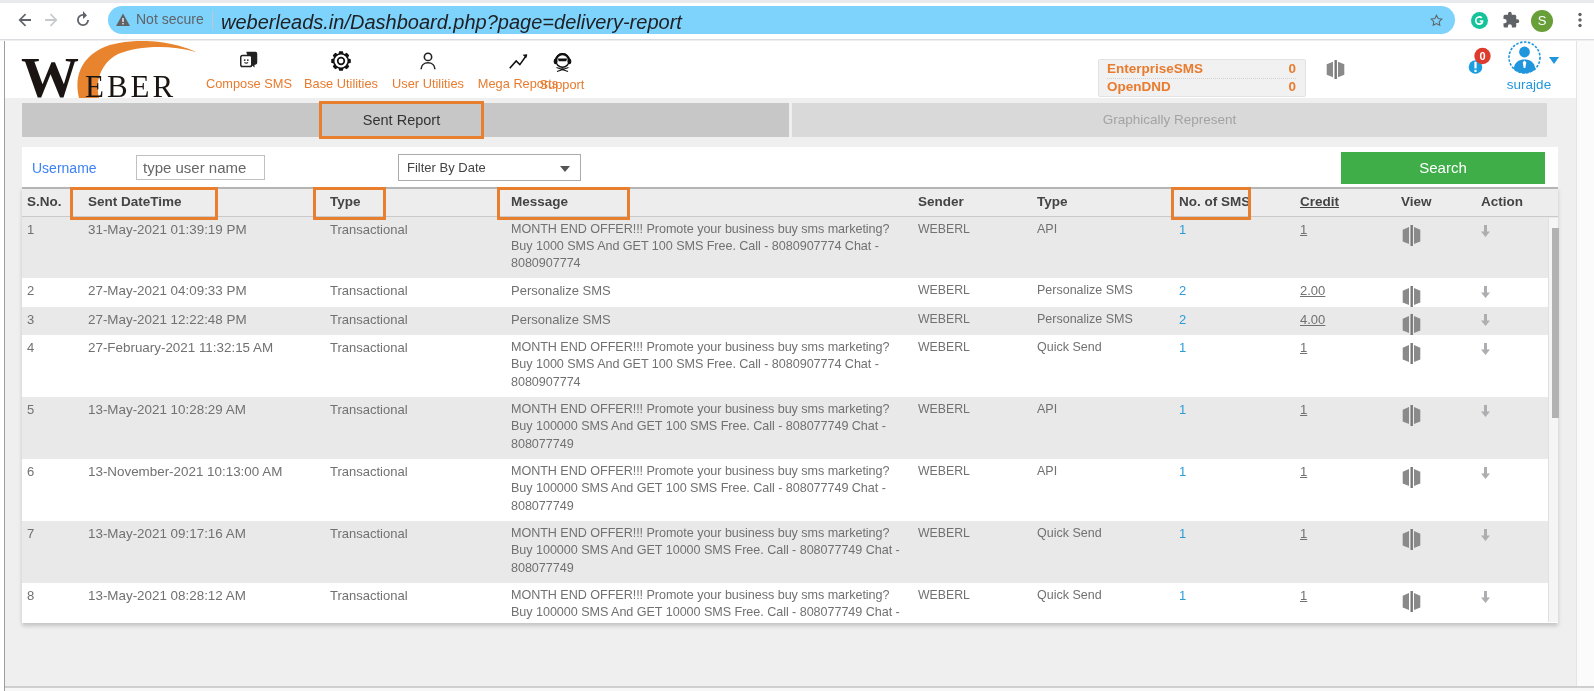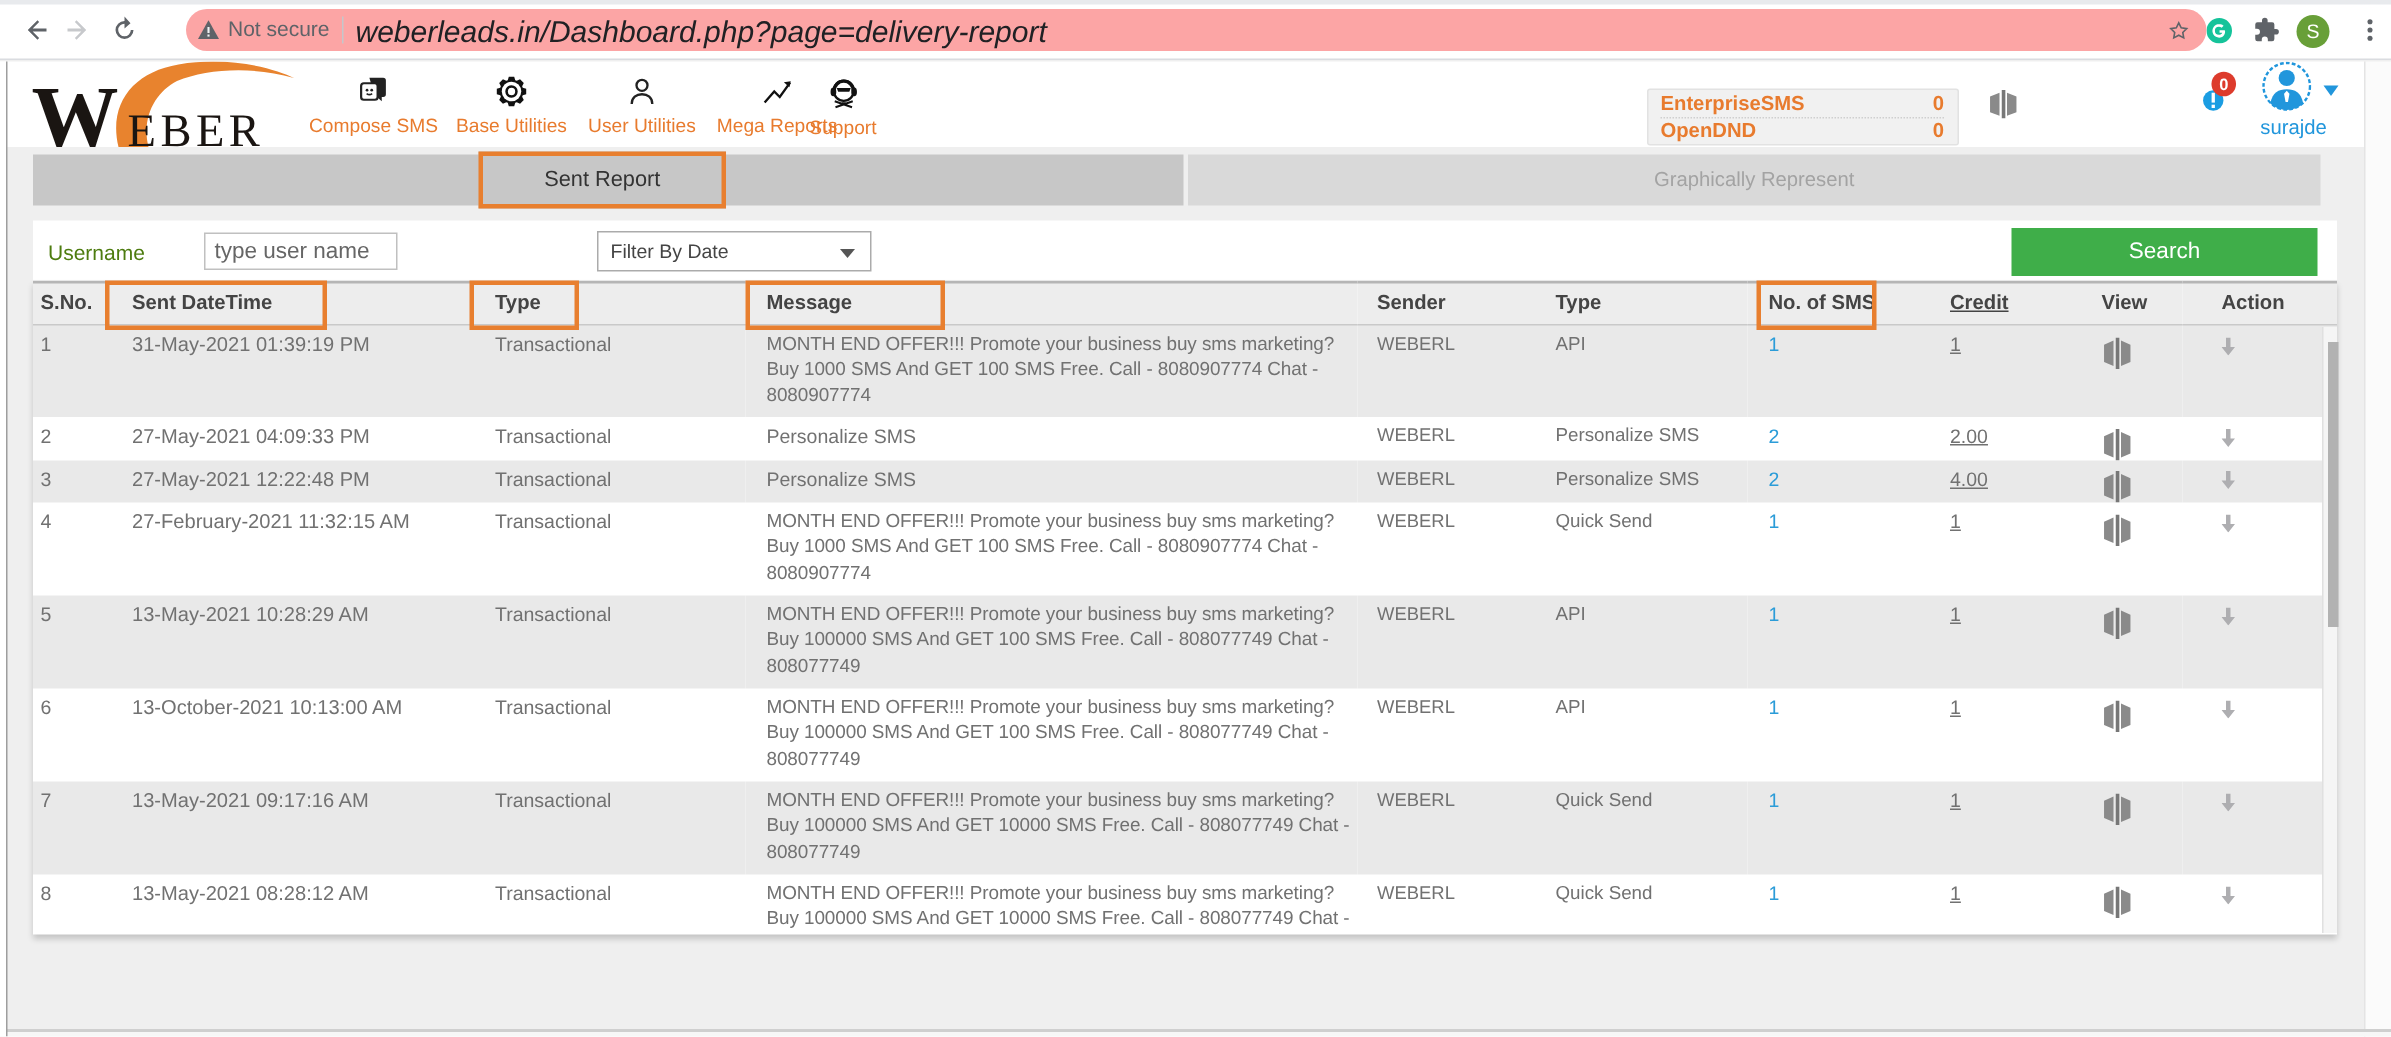--- a/index.html
+++ b/index.html
@@ -3,21 +3,21 @@
 <meta charset="utf-8">
 <style>
 * { margin:0; padding:0; box-sizing:border-box; }
 html,body { width:1594px; height:691px; overflow:hidden; font-family:"Liberation Sans", sans-serif; background:#fff; }
 #stage { position:relative; width:1594px; height:691px; background:#efefef; }
 .abs { position:absolute; }
 
 
 #chrome { position:absolute; left:0; top:0; width:1594px; height:40px; background:#fff; border-bottom:1px solid #dadce0; }
 #chrome .topstrip { position:absolute; left:0; top:0; width:1594px; height:3px; background:#e8eaed; }
-#pill { position:absolute; left:124px; top:6px; width:1347px; height:28px; background:#fca5a5; border-radius:14px; }
+#pill { position:absolute; left:108px; top:6px; width:1347px; height:28px; background:#7dd3fc; border-radius:14px; }
 #pill .ns { position:absolute; left:28px; top:5px; font-size:14px; color:#5f6368; }
 #pill .sep { position:absolute; left:104px; top:5px; width:1px; height:18px; background:#c4c7cb; }
 #pill .url { position:absolute; left:113px; top:5px; font-size:20px; color:#202124;font-style:italic; }
 
 
 #pagehead { position:absolute; left:0; top:41px; width:1576px; height:57px; background:#fff; }
 .navitem { position:absolute; top:7px; text-align:center; color:#e87b2e; font-size:12.8px; white-space:nowrap; }
 .navitem svg { display:block; margin:2px auto 4px auto; }
 
 #statsbox { position:absolute; left:1098px; top:18px; width:208px; height:38px; background:#f1f1f1; border:1px solid #e2e2e2; border-radius:2px; }
@@ -26,21 +26,21 @@
 #statsbox .r1 { top:1px; border-bottom:1px dotted #cfcfcf; }
 #statsbox .r2 { top:19px; }
 #tabL { position:absolute; left:22px; top:103px; width:767px; height:34px; background:#c7c7c7; }
 #tabR { position:absolute; left:792px; top:103px; width:755px; height:34px; background:#d9d9d9; }
 #tabR span { display:block; text-align:center; line-height:34px; color:#a3a3a3; font-size:13.5px; }
 #sentbox { position:absolute; left:319px; top:101px; width:165px; height:38px; border:3px solid #e87f2f; background:#c7c7c7; text-align:center; }
 #sentbox span { line-height:32px; font-size:14.5px; color:#333; }
 
 
 #filterrow { position:absolute; left:22px; top:147px; width:1536px; height:40px; background:#fff; }
-#filterrow .lbl { position:absolute; left:10px; top:13px; font-size:14px; color:#4d7c0f; }
+#filterrow .lbl { position:absolute; left:10px; top:13px; font-size:14px; color:#3b82f6; }
 #uname { position:absolute; left:114px; top:8px; width:129px; height:25px; border:1px solid #c0c0c0; background:#fff; font-size:15px; color:#666; padding-left:6px; line-height:23px; }
 .sel { position:absolute; top:7px; height:27px; border:1px solid #ababab; background:#fff; font-size:13px; color:#444; line-height:25px; padding-left:8px; }
 .sel .tri { position:absolute; right:10px; top:11px; width:0; height:0; border-left:5px solid transparent; border-right:5px solid transparent; border-top:6px solid #555; }
 #sel1 { left:376px; width:183px; }
 #sel2 { left:629px; width:184px; }
 #searchbtn { position:absolute; left:1319px; top:5px; width:204px; height:32px; background:#3fae49; color:#fff; font-size:15px; text-align:center; line-height:32px; }
 
 
 #tablewrap { position:absolute; left:22px; top:187px; width:1536px; height:436px; background:#fff; overflow:hidden; box-shadow:0 3px 4px rgba(0,0,0,0.18); }
 table { border-collapse:collapse; table-layout:fixed; width:1536px; }
@@ -334,21 +334,21 @@
               </svg>
             </td>
         <td class="c-action">
               <svg width="9" height="12" viewBox="0 0 9 12">
                 <path d="M3 0h3v6.4H9L4.5 12 0 6.4h3z" fill="#aeaeb1"></path>
               </svg>
             </td>
       </tr>
       <tr class="h1">
         <td class="c-sno">6</td>
-        <td class="c-date">13-October-2021 10:13:00 AM</td>
+        <td class="c-date">13-November-2021 10:13:00 AM</td>
         <td class="c-route">Transactional</td>
         <td class="c-msg msg">MONTH END OFFER!!! Promote your business buy sms marketing?<br>Buy 100000 SMS And GET 100 SMS Free. Call - 808077749 Chat -<br>808077749</td>
         <td class="c-sender">WEBERL</td>
         <td class="c-type">API</td>
         <td class="c-sms"><a class="n">1</a></td>
         <td class="c-credit">1</td>
         <td class="c-view">
               <svg width="21" height="21" viewBox="0 0 21 21">
                 <rect x="9.5" y="0" width="2.4" height="21" fill="#777"></rect>
                 <path d="M8 2 L8 19 L1.7 16.4 L1.7 4.8 Z" fill="#8a8a8a"></path>

